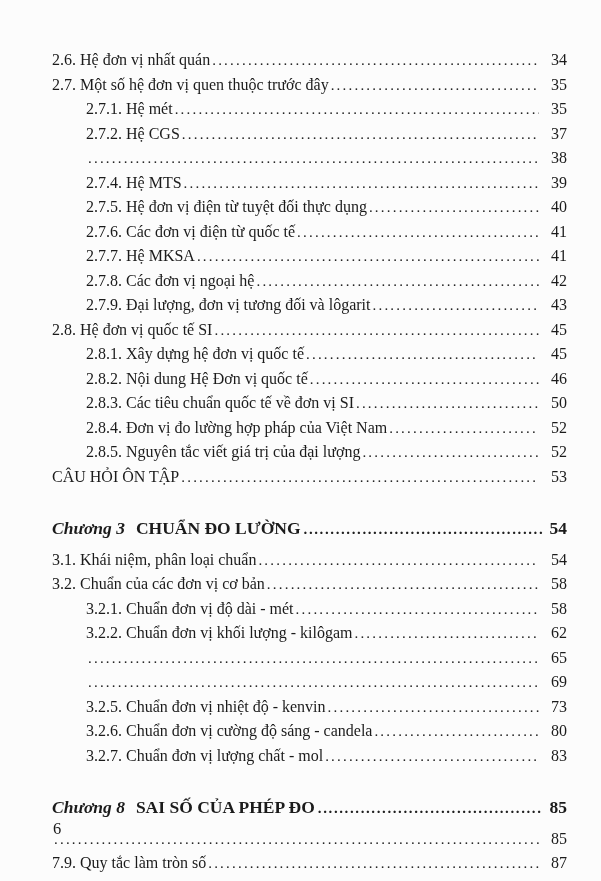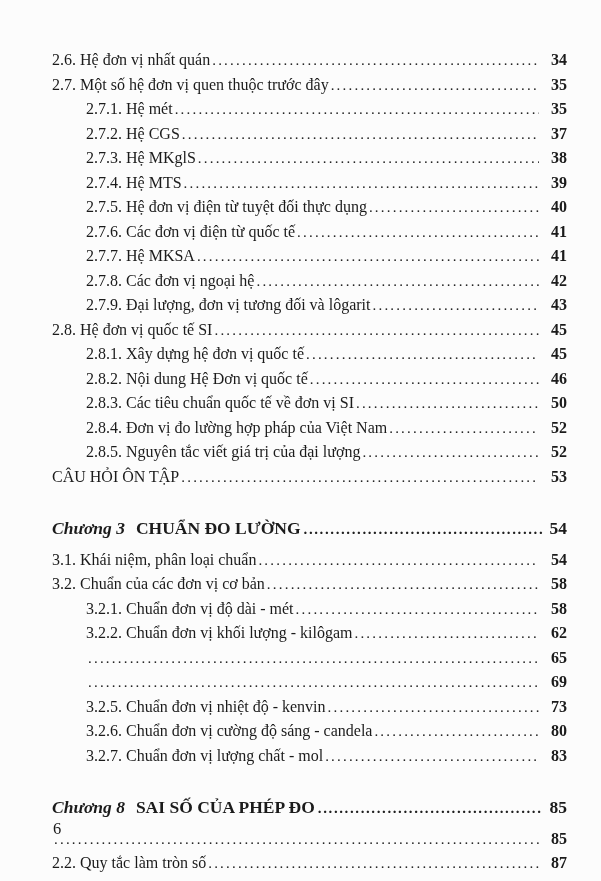--- a/index.html
+++ b/index.html
@@ -33,21 +33,20 @@
   .dots::after {
     content:"..................................................................................................................................................................................";
     letter-spacing:2.2px;
     font-size:15px;
     color:#1f1f1f;
   }
   .pagenum {
     flex:0 0 auto;
     min-width:24px;
     text-align:right;
-    font-weight:bold;
   }
   .row.chapter {
     font-weight:bold;
     font-size:17.5px;
     margin-top:28px;
     margin-bottom:6px;
   }
   .row.chapter .prefix { font-style:italic; margin-right:11px; }
   .row.chapter .dots { margin:0 0 0 3px; }
   .row.chapter .dots::after { font-weight:bold; letter-spacing:1.6px; }
@@ -77,21 +76,20 @@
         <span class="label">2.7.1. Hệ mét</span>
         <span class="dots"></span>
         <span class="pagenum">35</span>
       </div>
     <div class="row l2">
         <span class="label">2.7.2. Hệ CGS</span>
         <span class="dots"></span>
         <span class="pagenum">37</span>
       </div>
     <div class="row l2">
-        <span class="label">2.7.3. Hệ MKglS</span>
         <span class="dots"></span>
         <span class="pagenum">38</span>
       </div>
     <div class="row l2">
         <span class="label">2.7.4. Hệ MTS</span>
         <span class="dots"></span>
         <span class="pagenum">39</span>
       </div>
     <div class="row l2">
         <span class="label">2.7.5. Hệ đơn vị điện từ tuyệt đối thực dụng</span>
@@ -208,21 +206,21 @@
         <span class="label"><span class="prefix">Chương 8</span><span class="title">SAI SỐ CỦA PHÉP ĐO</span></span>
         <span class="dots"></span>
         <span class="pagenum">85</span>
       </div>
 
     <div class="row l1">
         <span class="dots"></span>
         <span class="pagenum">85</span>
       </div>
     <div class="row l1">
-        <span class="label">2.2. Quy tắc làm tròn số</span>
+        <span class="label">7.9. Quy tắc làm tròn số</span>
         <span class="dots"></span>
         <span class="pagenum">87</span>
       </div>
 
   </div>
 
   <div class="folio">6</div>
 </div>
 
 </body></html>

